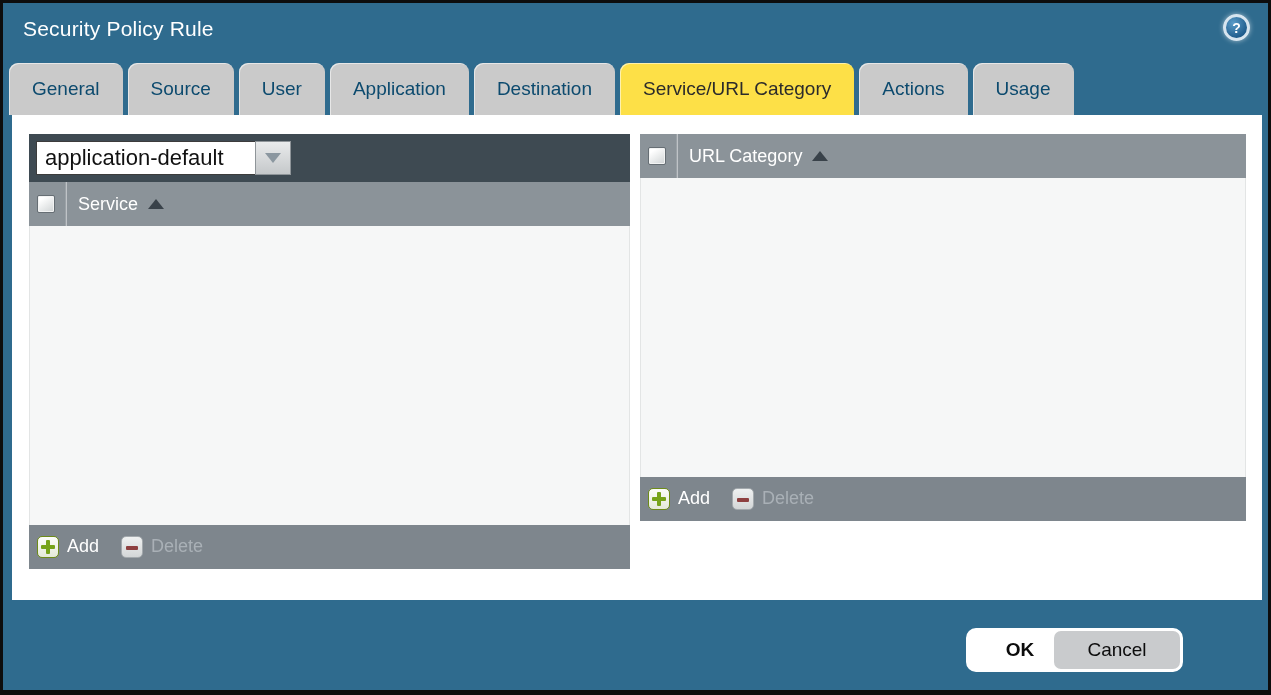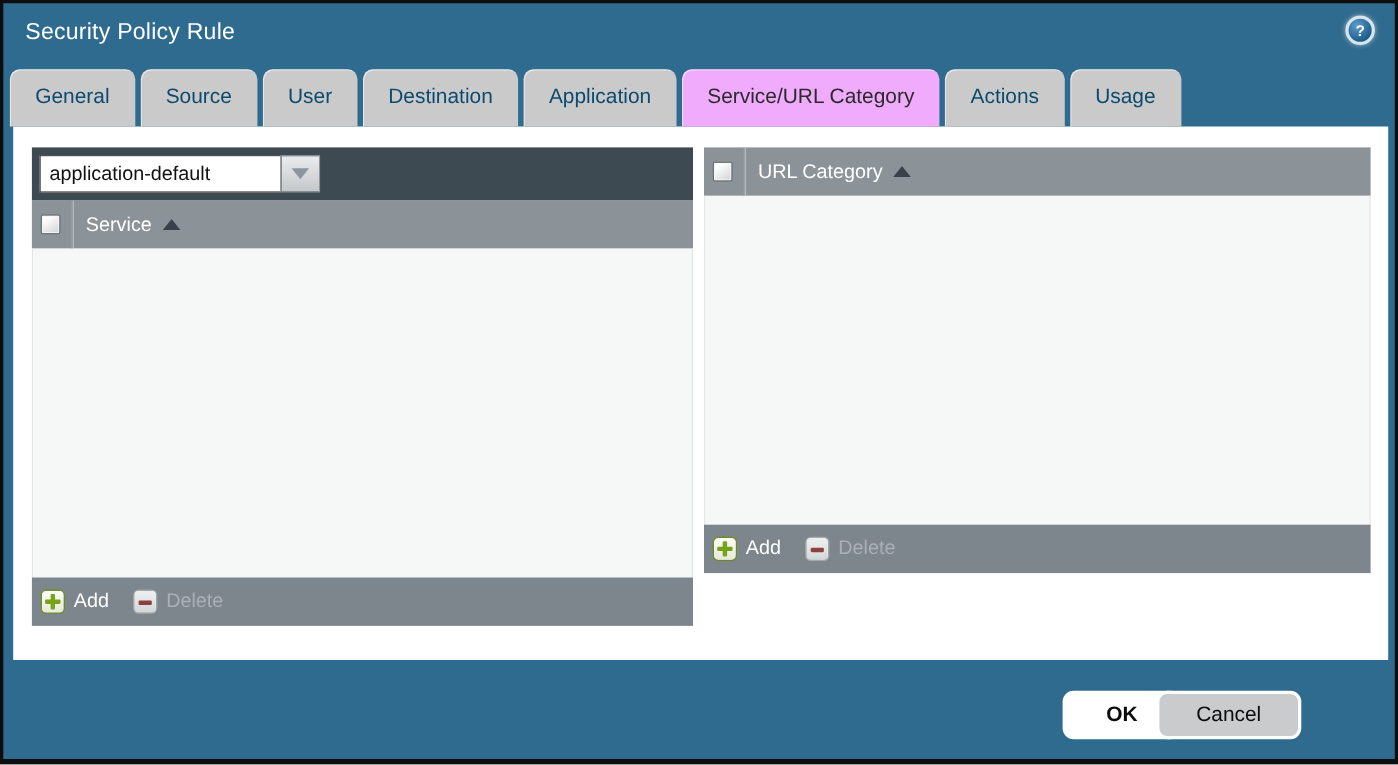--- a/index.html
+++ b/index.html
@@ -35,21 +35,21 @@
     display:flex; align-items:flex-end; gap:5px; z-index:2;
   }
   .tab {
     height:52px; padding:0 23px;
     background:#cacaca;
     border-radius:9px 9px 0 0;
     box-shadow:inset 1px 1px 0 rgba(255,255,255,0.55);
     color:#0c4a6e; font-size:19px; line-height:52px;
     white-space:nowrap; cursor:pointer;
   }
-  .tab.active { background:#f0abfc; color:#2b2b2b; }
+  .tab.active { background:#fde047; color:#2b2b2b; }
 
   
   .content {
     position:absolute; left:9px; top:112px; width:1250px; height:485px;
     background:#ffffff; z-index:1;
   }
   .panel { position:absolute; top:19px; height:435px; }
   .panel.left  { left:17px;  width:601px; }
   .panel.right { left:628px; width:606px; }
 
@@ -70,21 +70,21 @@
     height:44px; background:#7e868d;
     display:flex; align-items:center; padding-left:8px;
   }
 
   
   .combo { display:flex; height:34px; }
   .combo-input {
     width:219px; height:34px;
     border:1px solid #3c3c3c; border-right:none;
     background:#ffffff; color:#111111;
-    font-size:18px; font-family:"Liberation Sans", sans-serif;
+    font-size:22px; font-family:"Liberation Sans", sans-serif;
     padding:0 8px; outline:none;
   }
   .combo-btn {
     width:36px; height:34px;
     background:linear-gradient(#e9ebec, #c5c8ca);
     border:1px solid #8f9599;
     display:flex; align-items:center; justify-content:center;
     cursor:pointer;
   }
   .tri-down {
@@ -173,22 +173,22 @@
 
   <div class="titlebar">
     <div class="dialog-title">Security Policy Rule</div>
     <div class="help-icon">?</div>
   </div>
 
   <div class="tabs">
     <div class="tab">General</div>
     <div class="tab">Source</div>
     <div class="tab">User</div>
+    <div class="tab">Application</div>
     <div class="tab">Destination</div>
-    <div class="tab">Application</div>
     <div class="tab active">Service/URL Category</div>
     <div class="tab">Actions</div>
     <div class="tab">Usage</div>
   </div>
 
   <div class="content">
 
     <div class="panel left">
       <div class="panel-toolbar">
         <div class="combo">

